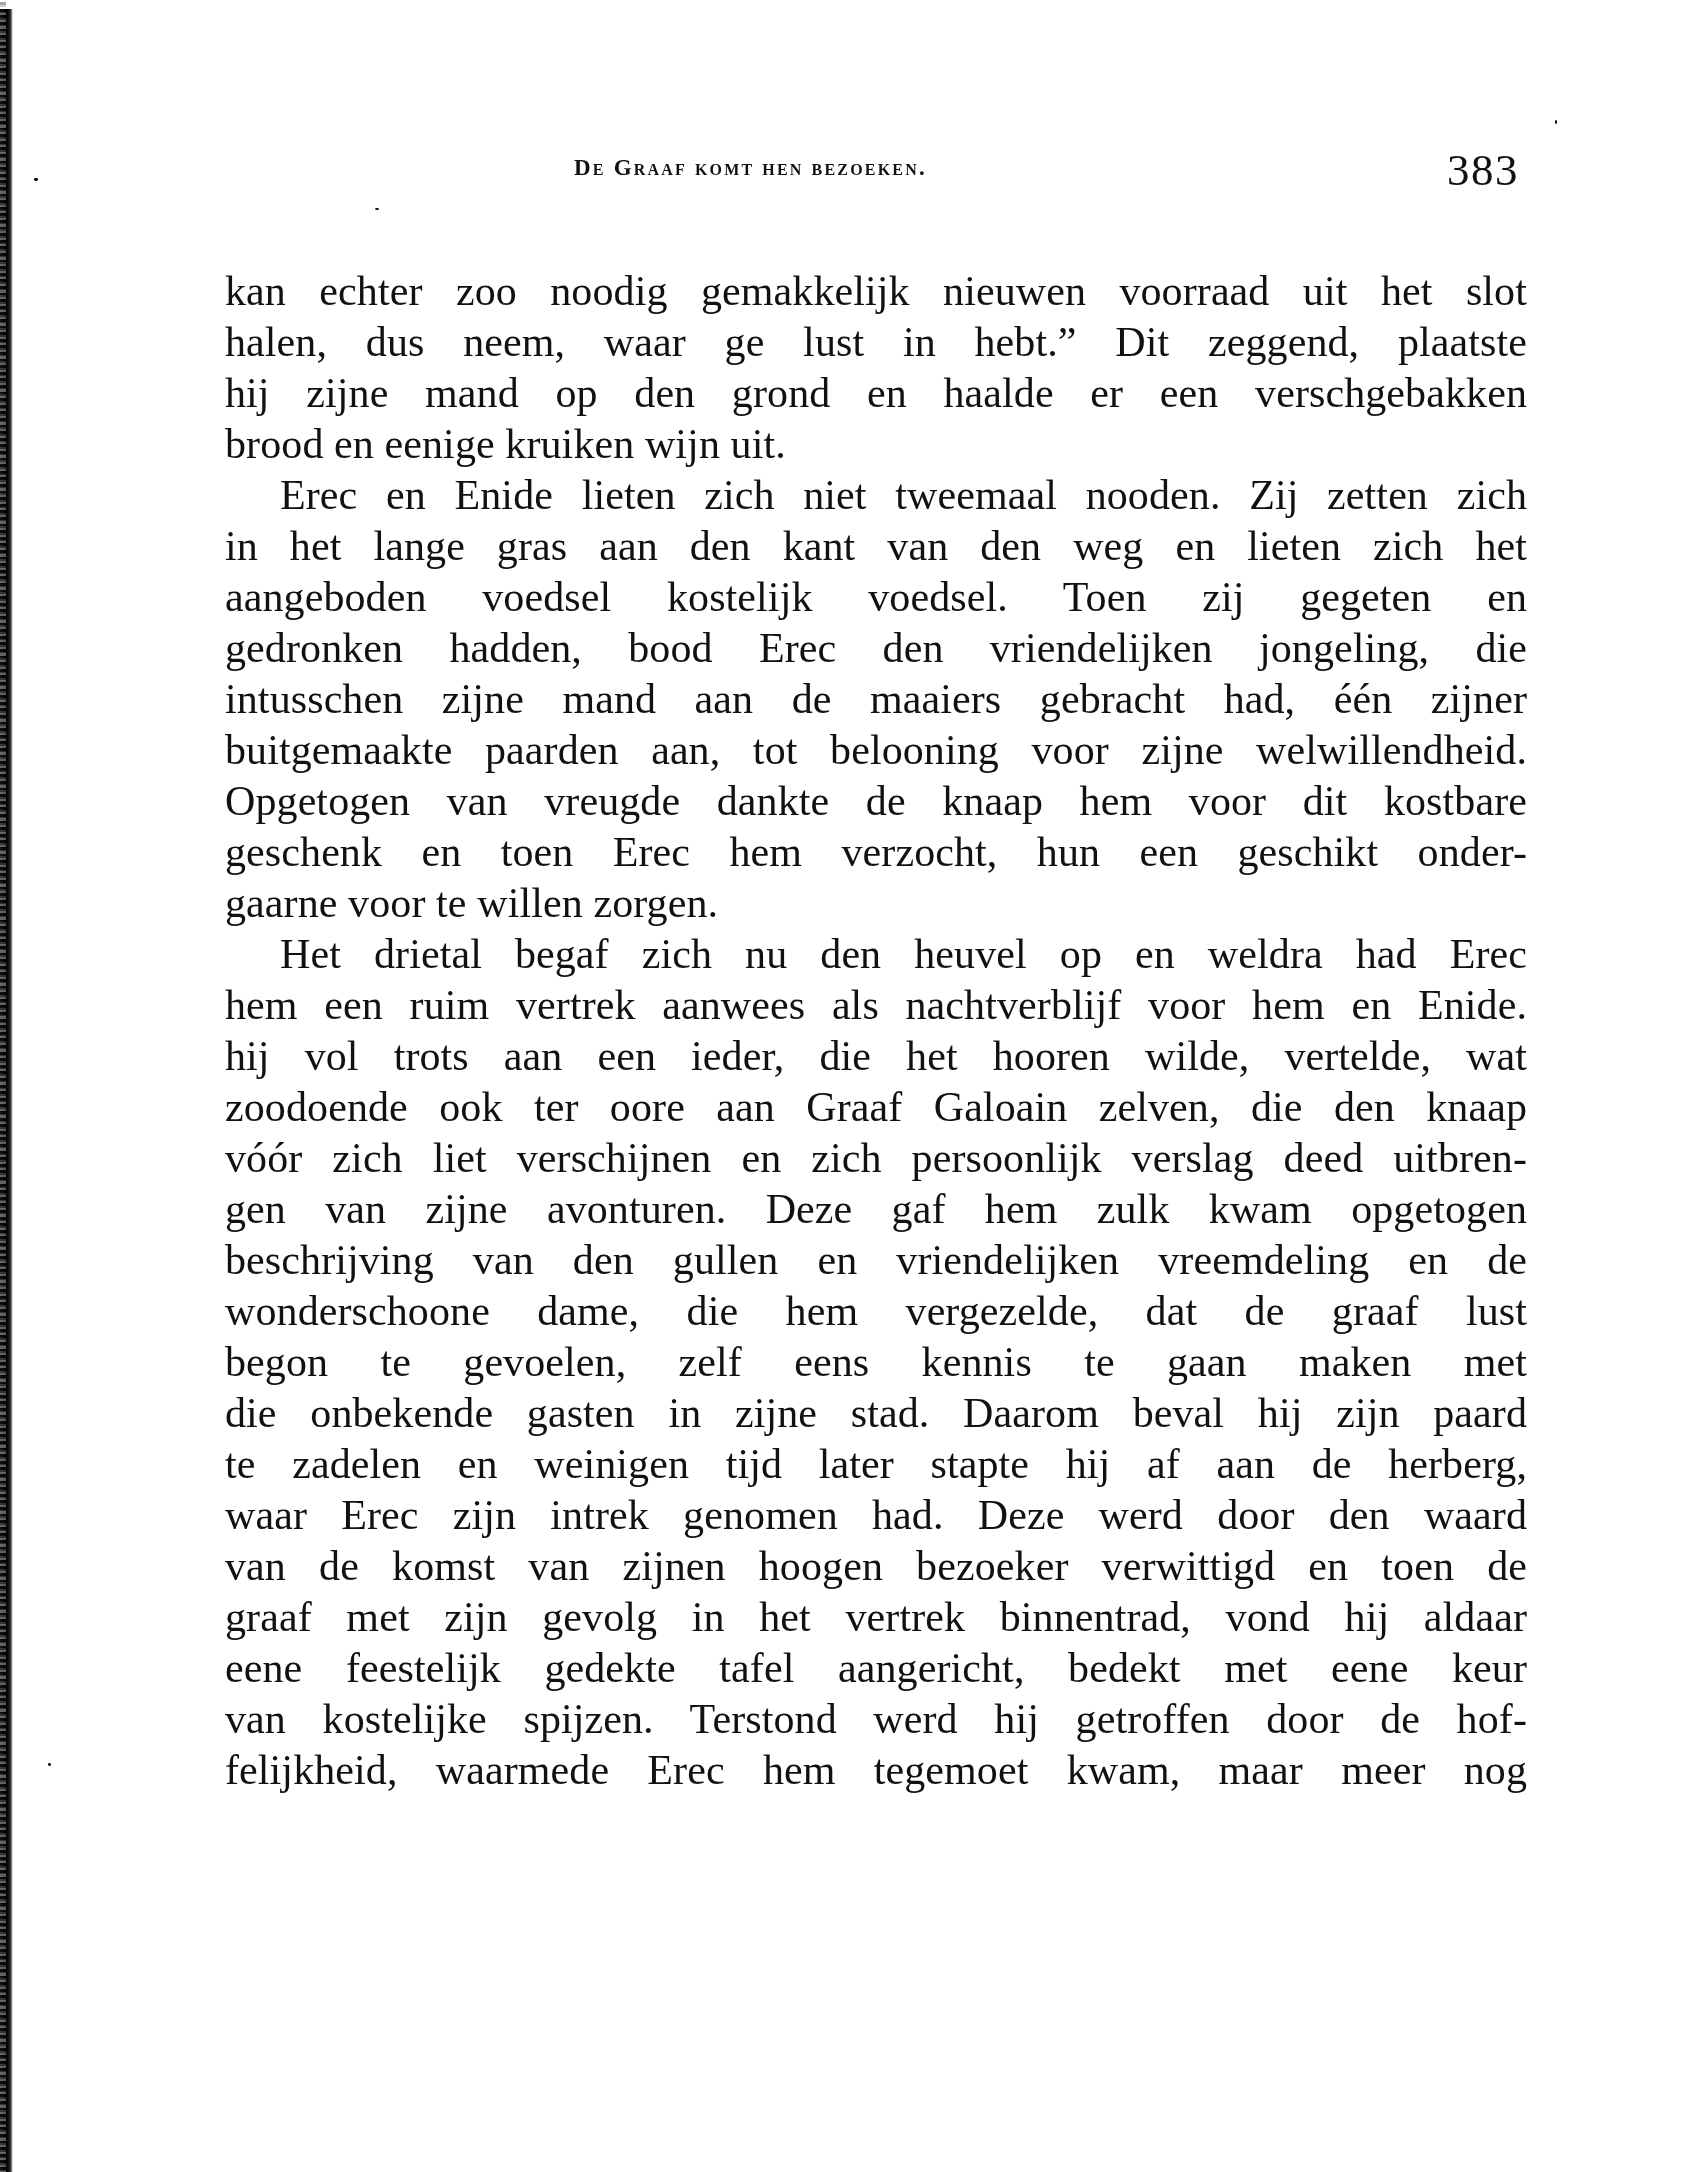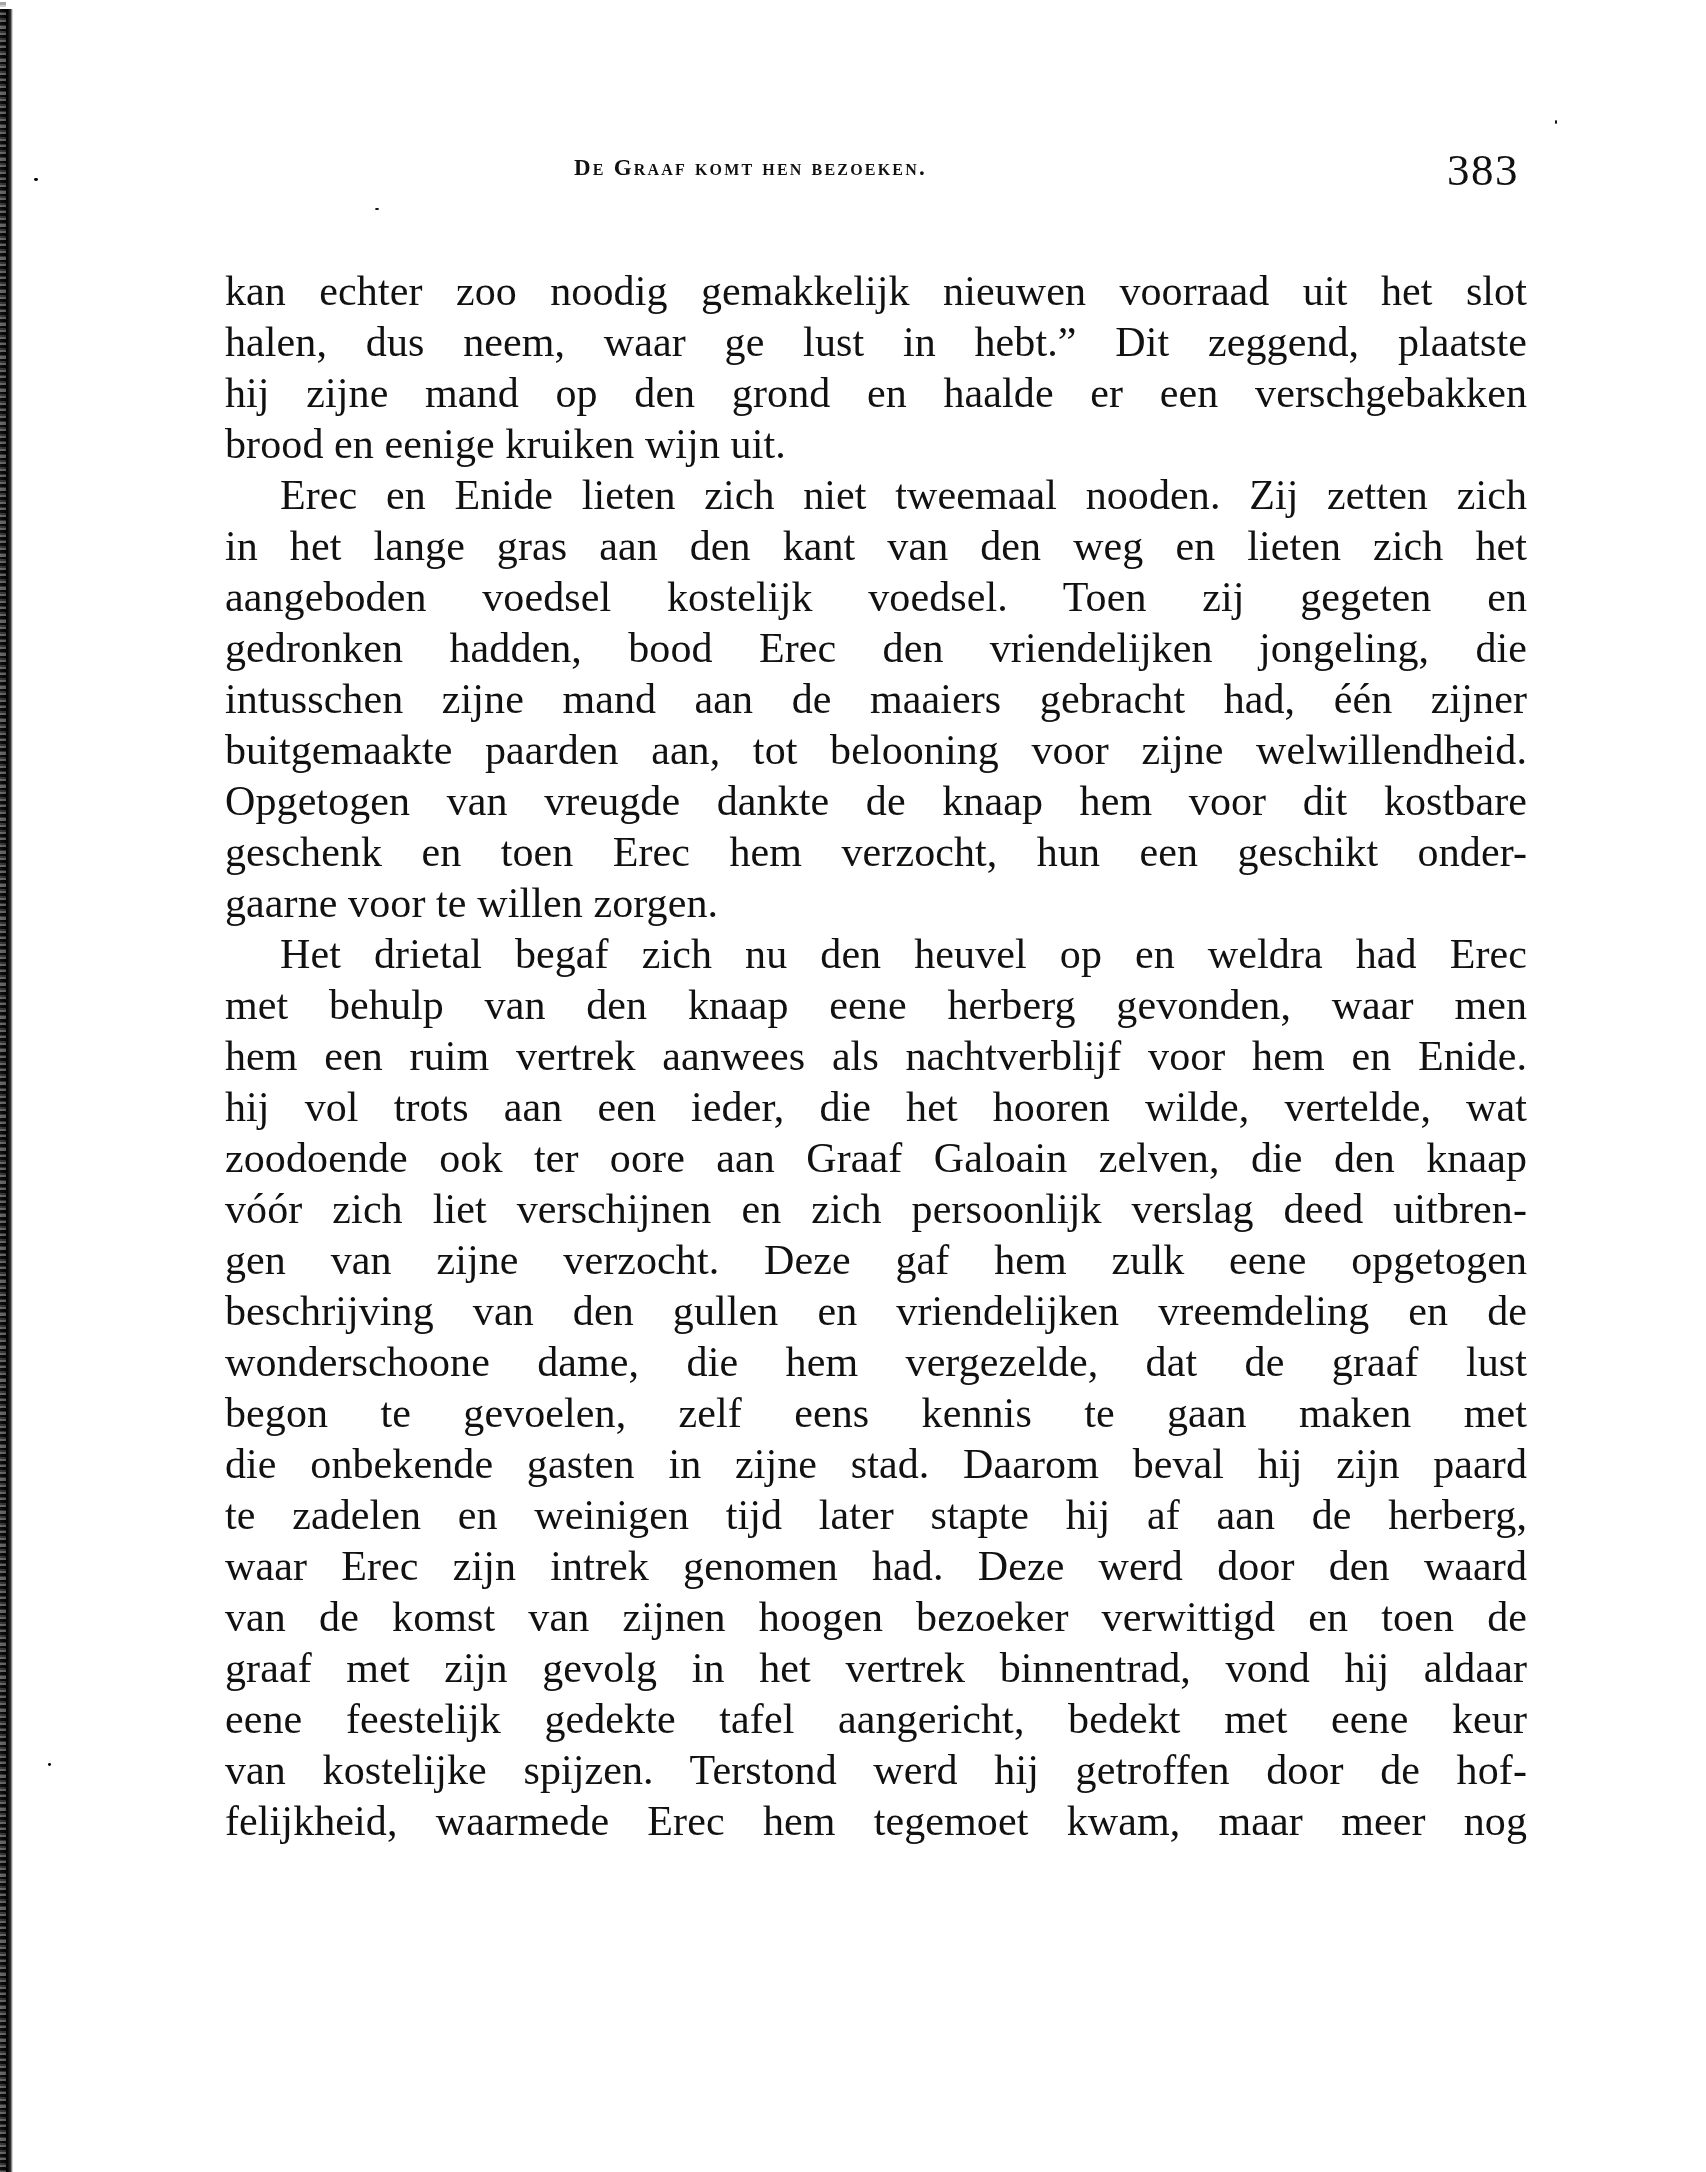--- a/index.html
+++ b/index.html
@@ -108,26 +108,25 @@
     <div class="line">gedronken hadden, bood Erec den vriendelijken jongeling, die</div>
     <div class="line">intusschen zijne mand aan de maaiers gebracht had, één zijner</div>
     <div class="line">buitgemaakte paarden aan, tot belooning voor zijne welwillendheid.</div>
     <div class="line">Opgetogen van vreugde dankte de knaap hem voor dit kostbare</div>
     <div class="line">geschenk en toen Erec hem verzocht, hun een geschikt onder-</div>
     <div class="line last">gaarne voor te willen zorgen.</div>
   </div>
 
   <div>
     <div class="line indent">Het drietal begaf zich nu den heuvel op en weldra had Erec</div>
-    <div class="line">met behulp van den knaap eene herberg gevonden, waar men</div>
     <div class="line">hem een ruim vertrek aanwees als nachtverblijf voor hem en Enide.</div>
     <div class="line">hij vol trots aan een ieder, die het hooren wilde, vertelde, wat</div>
     <div class="line">zoodoende ook ter oore aan Graaf Galoain zelven, die den knaap</div>
     <div class="line">vóór zich liet verschijnen en zich persoonlijk verslag deed uitbren-</div>
-    <div class="line">gen van zijne verzocht. Deze gaf hem zulk eene opgetogen</div>
+    <div class="line">gen van zijne avonturen. Deze gaf hem zulk kwam opgetogen</div>
     <div class="line">beschrijving van den gullen en vriendelijken vreemdeling en de</div>
     <div class="line">wonderschoone dame, die hem vergezelde, dat de graaf lust</div>
     <div class="line">begon te gevoelen, zelf eens kennis te gaan maken met</div>
     <div class="line">die onbekende gasten in zijne stad. Daarom beval hij zijn paard</div>
     <div class="line">te zadelen en weinigen tijd later stapte hij af aan de herberg,</div>
     <div class="line">waar Erec zijn intrek genomen had. Deze werd door den waard</div>
     <div class="line">van de komst van zijnen hoogen bezoeker verwittigd en toen de</div>
     <div class="line">graaf met zijn gevolg in het vertrek binnentrad, vond hij aldaar</div>
     <div class="line">eene feestelijk gedekte tafel aangericht, bedekt met eene keur</div>
     <div class="line">van kostelijke spijzen. Terstond werd hij getroffen door de hof-</div>

